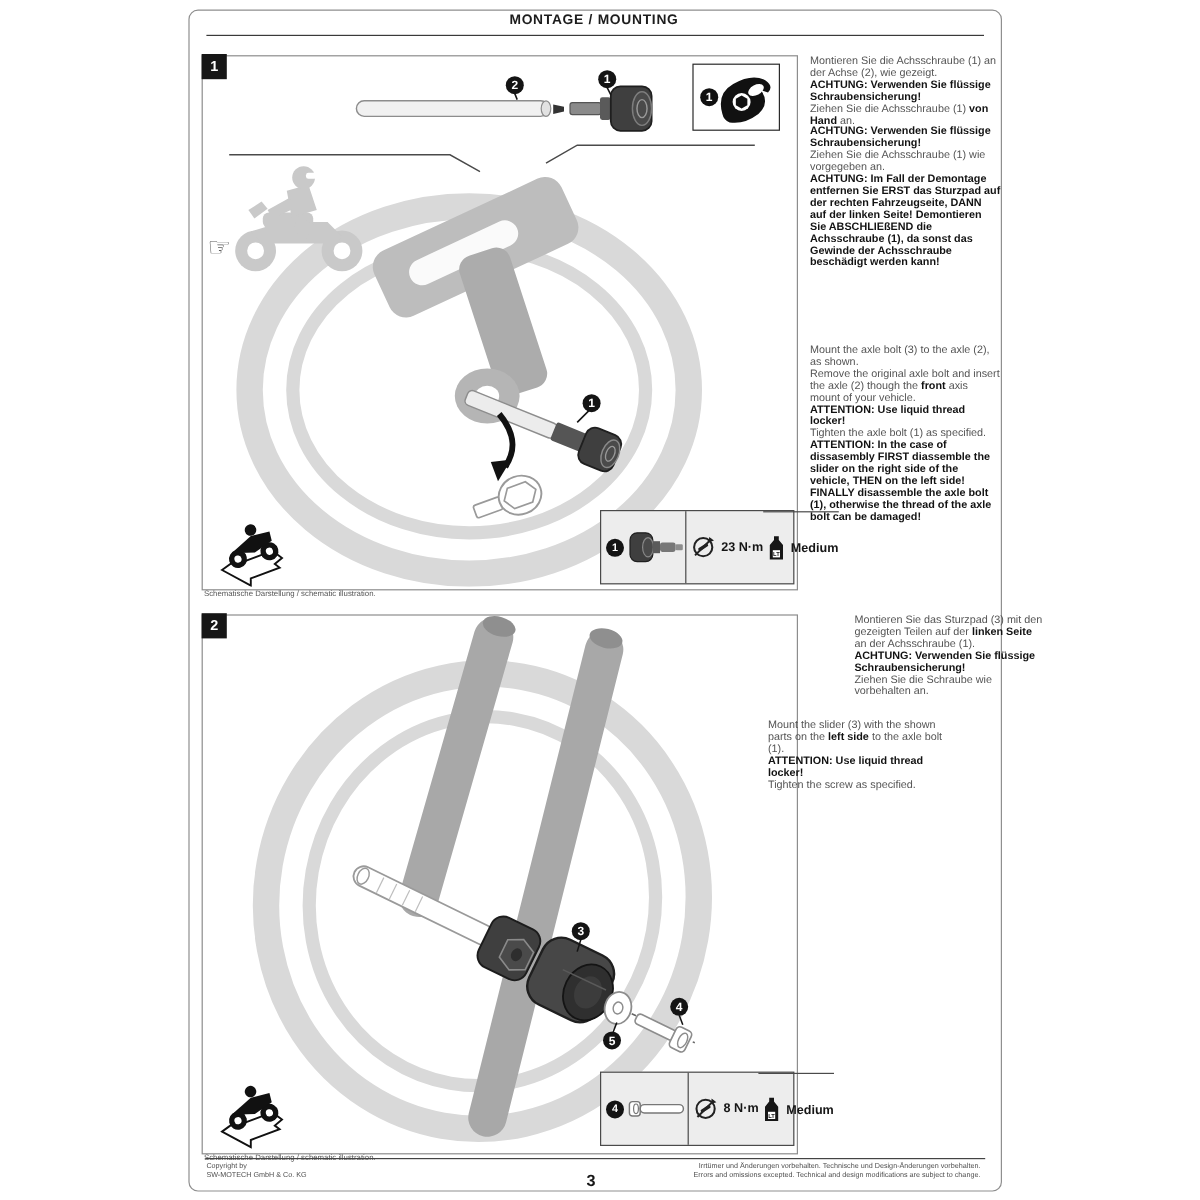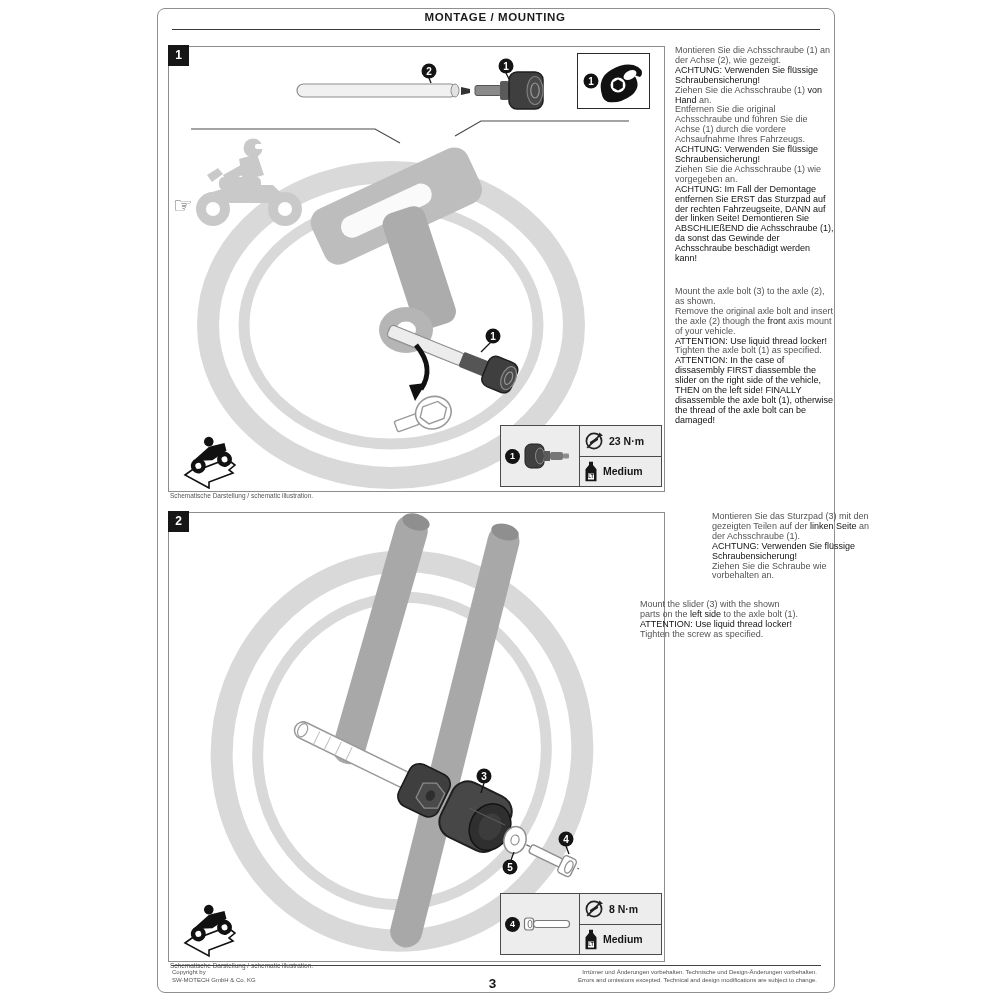--- a/index.html
+++ b/index.html
@@ -9,25 +9,25 @@
   .page-frame{left:157px;top:8px;width:676px;height:983px;border:1.5px solid #8f8f8f;border-radius:8px;}
   .hdr-title{left:157px;top:11px;width:676px;text-align:center;font-size:11.5px;font-weight:700;
              letter-spacing:.6px;color:#1c1c1c;}
   .hdr-rule{left:172px;top:29px;width:648px;border-top:1.5px solid #3a3a3a;}
   .step-box{border:1px solid #8d8d8d;background:#fff;}
   .step-num{width:21px;height:21px;background:#161616;color:#fff;font-size:12px;font-weight:700;
             line-height:21px;text-align:center;z-index:5;}
   .caption{font-size:6.5px;color:#555;}
   .textcol{width:159px;}
   .textcol p{margin:0;font-size:9px;line-height:9.9px;color:#545454;}
-  .textcol .b{font-weight:400;color:#121212;}
+  .textcol .b{font-weight:700;color:#121212;}
   .hand-box{left:577px;top:53px;width:71px;height:54px;border:1.5px solid #2a2a2a;background:#fff;z-index:4;}
   .tbox{width:160px;height:60px;border:1.2px solid #4a4a4a;background:#ededed;display:flex;z-index:4;}
   .tb-left{width:74px;border-right:1.2px solid #4a4a4a;display:flex;align-items:center;gap:3px;padding-left:4px;}
-  .tb-right{flex:1;display:flex;flex-direction:column;}
+  .tb-right{flex:1;display:flex;flex-direction:row;}
   .tb-row{flex:1;display:flex;align-items:center;gap:5px;padding-left:4px;}
   .tb-row + .tb-row{border-top:1.2px solid #4a4a4a;}
   .tb-val{font-weight:700;font-size:10.5px;color:#161616;white-space:nowrap;}
   .badge{display:inline-block;width:15px;height:15px;border-radius:50%;background:#141414;color:#fff;
          font-size:9px;font-weight:700;line-height:15px;text-align:center;flex:0 0 15px;}
   .ftr-rule{left:171px;top:965px;width:650px;border-top:1px solid #444;}
   .ftr{font-size:6px;line-height:7.5px;color:#4f4f4f;}
   .page-num{left:50%;top:976px;transform:translateX(-50%);background:#fff;padding:0 10px;
             font-size:13.5px;font-weight:700;color:#161616;z-index:6;}
   svg{display:block;}
@@ -187,21 +187,20 @@
       </div>
     </div>
   </div>
 
   <div class="abs caption" style="left:170px;top:492px;">Schematische Darstellung / schematic illustration.</div>
 
   <div class="abs textcol" style="left:675px;top:46px;">
       <p><span>Montieren Sie die Achsschraube (1) an der Achse (2), wie gezeigt.</span></p>
       <p><span class="b">ACHTUNG: Verwenden Sie flüssige Schraubensicherung!</span></p>
       <p><span>Ziehen Sie die Achsschraube (1) </span><span class="b">von Hand</span><span> an.</span></p>
-      <p><span>Entfernen Sie die original Achsschraube und führen Sie die Achse (1) durch die vordere Achsaufnahme Ihres Fahrzeugs.</span></p>
       <p><span class="b">ACHTUNG: Verwenden Sie flüssige Schraubensicherung!</span></p>
       <p><span>Ziehen Sie die Achsschraube (1) wie vorgegeben an.</span></p>
       <p><span class="b">ACHTUNG: Im Fall der Demontage entfernen Sie ERST das Sturzpad auf der rechten Fahrzeugseite, DANN auf der linken Seite! Demontieren Sie ABSCHLIEßEND die Achsschraube (1), da sonst das Gewinde der Achsschraube beschädigt werden kann!</span></p>
     </div>
   <div class="abs textcol" style="left:675px;top:287px;">
       <p><span>Mount the axle bolt (3) to the axle (2), as shown.</span></p>
       <p><span>Remove the original axle bolt and insert the axle (2) though the </span><span class="b">front</span><span> axis mount of your vehicle.</span></p>
       <p><span class="b">ATTENTION: Use liquid thread locker!</span></p>
       <p><span>Tighten the axle bolt (1) as specified.</span></p>
       <p><span class="b">ATTENTION: In the case of dissasembly FIRST diassemble the slider on the right side of the vehicle, THEN on the left side! FINALLY disassemble the axle bolt (1), otherwise the thread of the axle bolt can be damaged!</span></p>

